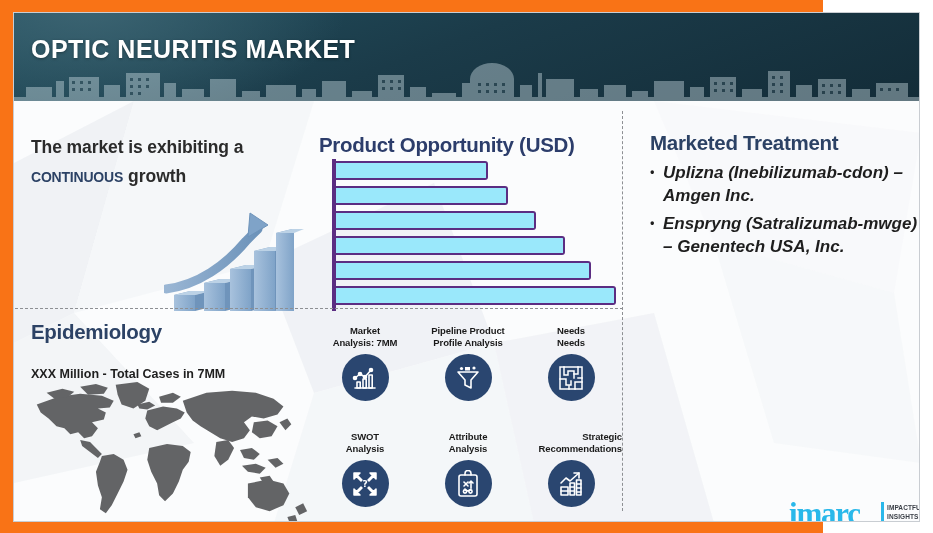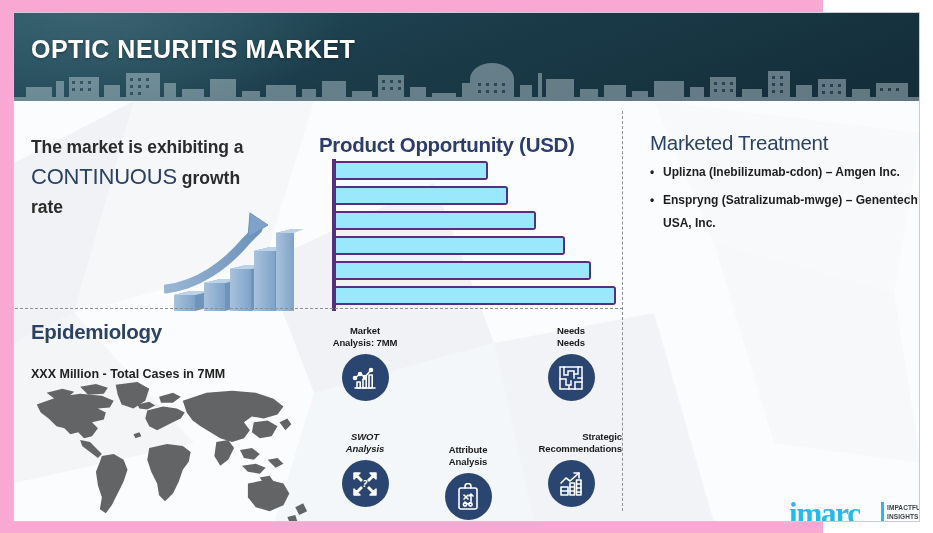--- a/index.html
+++ b/index.html
@@ -6,21 +6,21 @@
   html, body {
     width: 933px; height: 533px;
     background: #ffffff;
     font-family: "Liberation Sans", sans-serif;
     overflow: hidden;
   }
 
   #page {
     position: relative;
     width: 823px; height: 533px;
-    background: #f9a8d4;
+    background: #f97316;
   }
 
   
   .card {
     position: absolute;
     left: 13px; top: 12px;
     width: 907px; height: 510px;
     border: 1px solid #c9cdd2;
     background: #fbfcfd;
     overflow: hidden;
@@ -63,21 +63,21 @@
   .panel { position: absolute; }
 
   
   .intro { left: 17px; top: 104px; width: 280px; }
   .intro .line1 {
     color: #2b2b2b; font-size: 17.5px; font-weight: bold;
     line-height: 29px; letter-spacing: -.1px; margin-top: 16px;
   }
   .intro .line2 { line-height: 29px; }
   .intro .kw {
-    color: #2c4265; font-size: 22px; font-weight: normal; letter-spacing: -.2px;
+    color: #2c4265; font-size: 14px; font-weight: bold; letter-spacing: -.2px;
   }
   .intro .kw2 { color: #2b2b2b; font-size: 17.5px; font-weight: bold; }
   .intro .line3 {
     color: #2b2b2b; font-size: 17.5px; font-weight: bold; line-height: 29px;
   }
 
   
   .growth { left: 150px; top: 186px; width: 140px; height: 112px; }
 
   
@@ -96,31 +96,32 @@
     height: 19px;
     background: #9ae8fb;
     border: 2.5px solid #5b2d82;
     border-left: none;
     border-radius: 0 3px 3px 0;
   }
 
   
   .mt-title {
     position: absolute; left: 636px; top: 118px;
-    color: #2c4265; font-size: 20.5px; font-weight: normal; letter-spacing: -.3px;
+    color: #2c4265; font-size: 20.5px; font-weight: bold; letter-spacing: -.3px;
   }
   .mt-list { position: absolute; left: 636px; top: 148px; width: 268px; }
   .mt-item {
     position: relative;
     padding-left: 13px;
     color: #1e1e1e;
-    font-size: 12px;
+    font-size: 17px;
     font-weight: bold;
     line-height: 23px;
     margin-bottom: 5px;
+    font-style: italic;
   }
   .mt-item::before {
     content: "•";
     position: absolute; left: 0; top: 0;
     color: #1e1e1e; font-size: 12px;
   }
 
   
   .dash-h {
     position: absolute; left: 1px; top: 295px; width: 608px;
@@ -309,21 +310,20 @@
         </g>
       </svg>
       <div class="banner-title">OPTIC NEURITIS MARKET</div>
     </div>
 
     <div class="panel intro">
       <div class="line1">The market is exhibiting a</div>
       <div class="line2">
         <span class="kw">CONTINUOUS</span><span class="kw2"> growth</span>
       </div>
-      <div class="line3">rate</div>
     </div>
 
     <div class="panel growth">
       <svg width="140" height="112" viewBox="0 0 140 112">
         <defs>
           <linearGradient id="bf" x1="0" y1="0" x2="1" y2="0">
             <stop offset="0%" stop-color="#a8c2dd"></stop>
               <stop offset="100%" stop-color="#7fa3c8"></stop>
           </linearGradient>
           <linearGradient id="bs" x1="0" y1="0" x2="1" y2="0">
@@ -451,52 +451,64 @@
             <circle cx="14" cy="13" r="1.5" fill="#fff"></circle>
               <circle cx="20" cy="6" r="1.5" fill="#fff"></circle>
             <line x1="4" y1="24" x2="24" y2="24"></line>
             <rect x="6" y="18" width="3.2" height="6"></rect>
               <rect x="12" y="15" width="3.2" height="9"></rect>
             <rect x="18" y="11" width="3.2" height="13"></rect>
           </svg>
         </div>
       </div>
 
+      <div class="icon-cell" style="left:103px; top:0px;">
+        <div class="cap">Pipeline Product</div>
+        <div class="cap">Profile Analysis</div>
+        <div class="icon-circle">
+          <svg width="28" height="28" viewBox="0 0 28 28" fill="none" stroke="#ffffff" stroke-width="1.6" stroke-linecap="round" stroke-linejoin="round">
+            <path d="M4,8 L24,8 L17,16 L17,24 L11,21 L11,16 Z"></path>
+            <rect x="11" y="3" width="5" height="3.5" fill="#fff" stroke="none"></rect>
+            <circle cx="7.5" cy="4.5" r="1.6" fill="#fff" stroke="none"></circle>
+            <circle cx="20" cy="4" r="1.6" fill="#fff" stroke="none"></circle>
+          </svg>
+        </div>
+      </div>
 
       <div class="icon-cell" style="left:206px; top:0px;">
         <div class="cap">Needs</div>
         <div class="cap">Needs</div>
         <div class="icon-circle">
           <svg width="28" height="28" viewBox="0 0 28 28" fill="none" stroke="#ffffff" stroke-width="1.5" stroke-linecap="square">
             <rect x="3" y="3" width="22" height="22"></rect>
             <path d="M7,3 L7,11 L11,11 L11,7 L17,7 L17,14"></path>
             <path d="M3,15 L9,15 L9,21 L14,21 L14,17"></path>
             <path d="M21,3 L21,10 L17,10"></path>
             <path d="M25,18 L18,18 L18,25"></path>
             <path d="M12,25 L12,22"></path>
             <path d="M21,14 L25,14"></path>
           </svg>
         </div>
       </div>
 
-      <div class="icon-cell" style="left:0px; top:106px;font-style:italic;">
+      <div class="icon-cell" style="left:0px; top:106px;">
         <div class="cap">SWOT</div>
         <div class="cap">Analysis</div>
         <div class="icon-circle">
           <svg width="28" height="28" viewBox="0 0 28 28" fill="none" stroke="#ffffff" stroke-width="1.5" stroke-linejoin="round">
             <path d="M3,3 L9,3 L6.5,5.5 L11,10 L10,11 L5.5,6.5 L3,9 Z" fill="#fff"></path>
             <path d="M25,3 L25,9 L22.5,6.5 L18,11 L17,10 L21.5,5.5 L19,3 Z" fill="#fff"></path>
             <path d="M3,25 L3,19 L5.5,21.5 L10,17 L11,18 L6.5,22.5 L9,25 Z" fill="#fff"></path>
             <path d="M25,25 L19,25 L21.5,22.5 L17,18 L18,17 L22.5,21.5 L25,19 Z" fill="#fff"></path>
             <text x="14" y="17" font-size="9" fill="#fff" stroke="none" text-anchor="middle" font-family="DejaVu Sans, sans-serif" font-weight="bold">?</text>
           </svg>
         </div>
       </div>
 
-      <div class="icon-cell" style="left:103px; top:106px;margin-top:13px;">
+      <div class="icon-cell" style="left:103px; top:106px;">
         <div class="cap">Attribute</div>
         <div class="cap">Analysis</div>
         <div class="icon-circle">
           <svg width="28" height="28" viewBox="0 0 28 28" fill="none" stroke="#ffffff" stroke-width="1.6" stroke-linecap="round" stroke-linejoin="round">
             <rect x="5" y="5" width="18" height="21" rx="2"></rect>
             <path d="M11,5 L11,3.5 A3,3 0 0 1 17,3.5 L17,5"></path>
             <path d="M10,12 L14,16"></path>
               <path d="M14,12 L10,16"></path>
             <path d="M17,18 L17,11 M17,11 L15,13 M17,11 L19,13"></path>
             <path d="M11,19 C13,22 15,21 17,19"></path>

